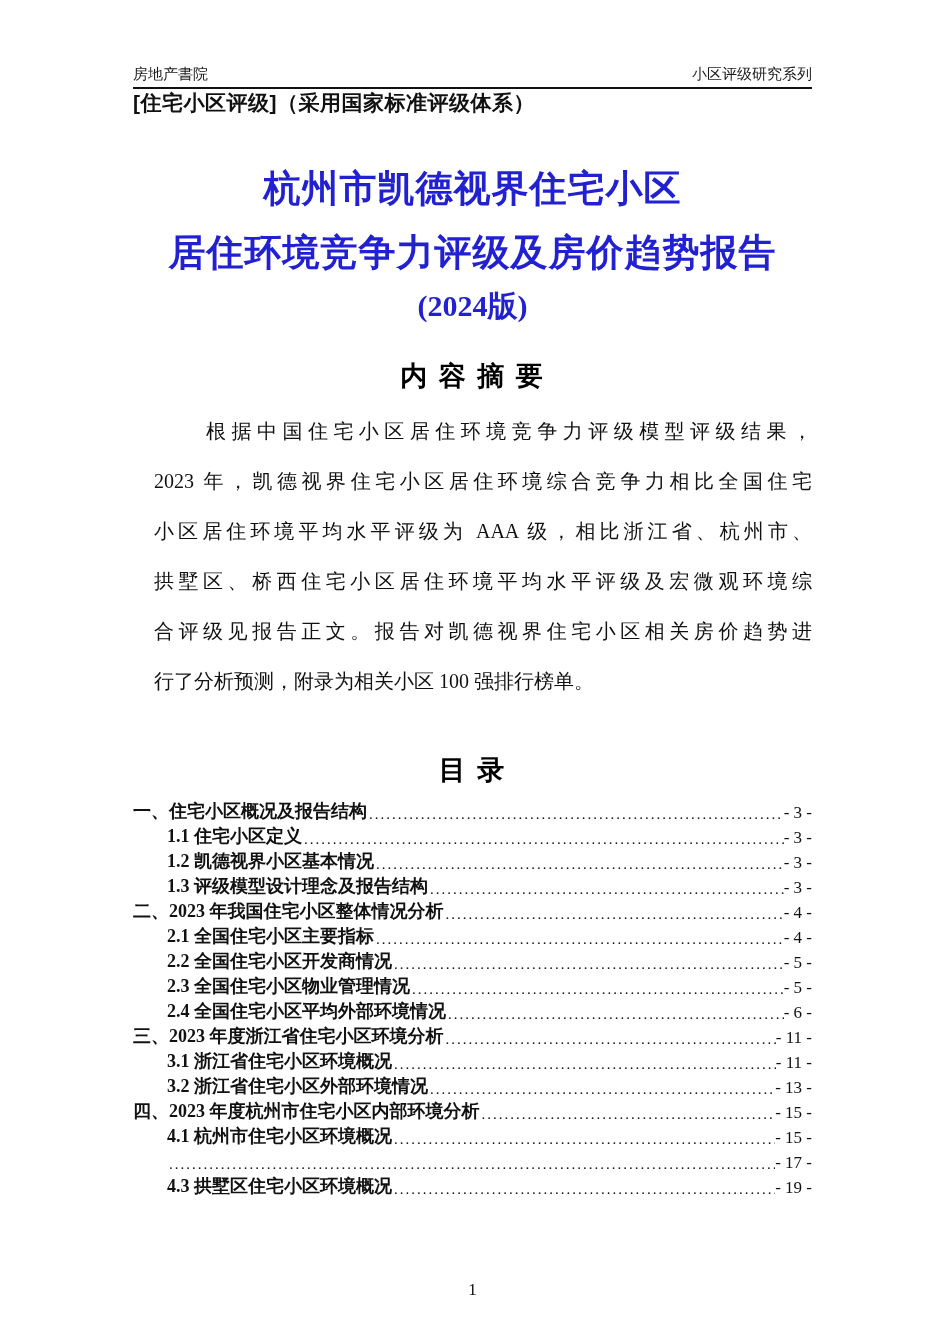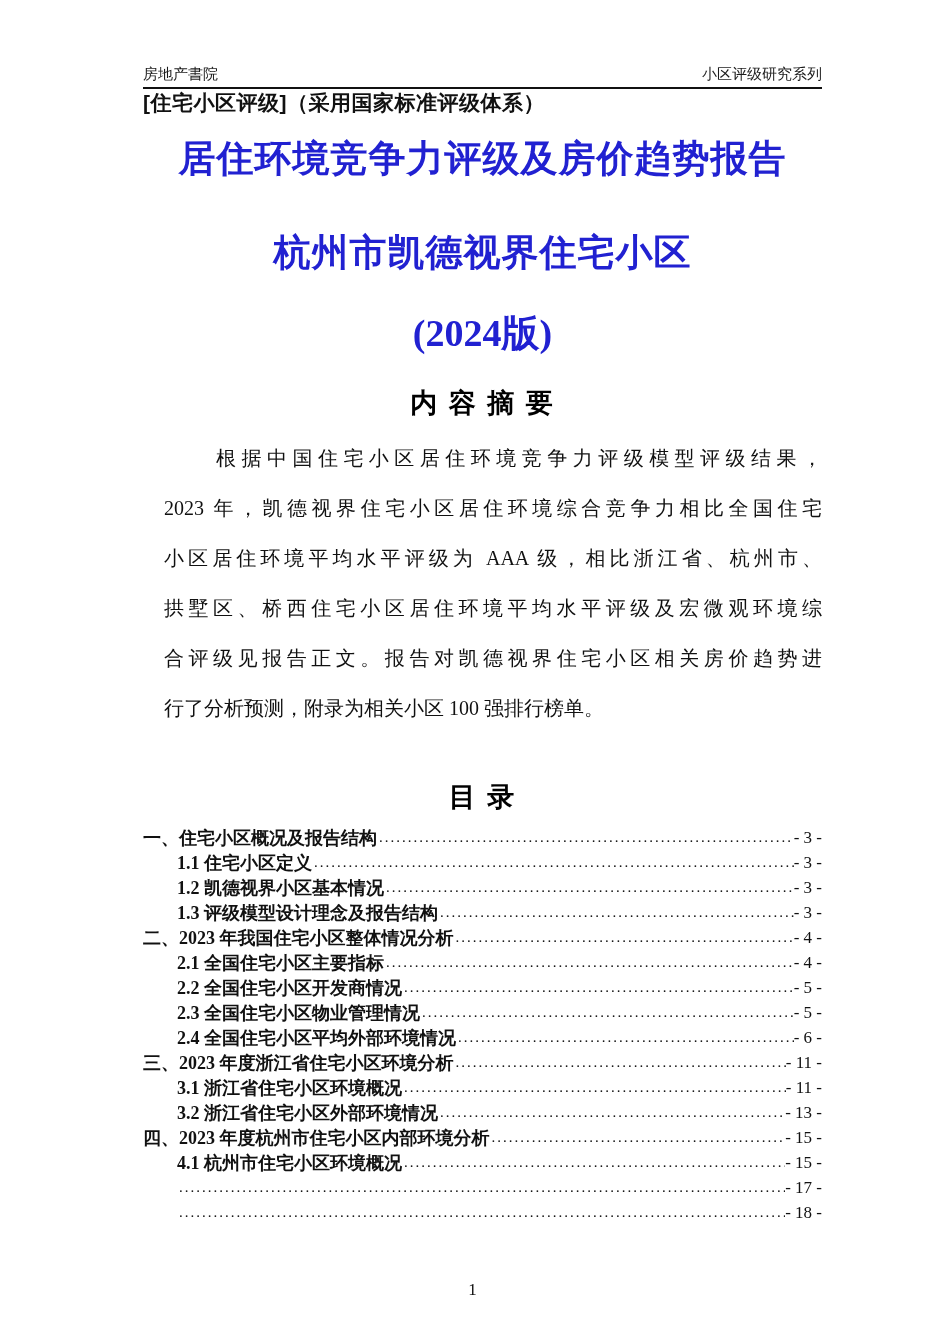--- a/index.html
+++ b/index.html
@@ -6,21 +6,20 @@
   html, body { background: #888; }
   .page {
     position: relative;
     width: 950px;
     height: 1344px;
     margin: 0 auto;
     background: #ffffff;
     color: #111111;
     font-family: "Liberation Serif", "DejaVu Serif", serif;
     overflow: hidden;
-    padding-left: 10px;
   }
   .content {
     position: relative;
     margin-left: 133px;
     width: 679px;
   }
   
   .header-row {
     display: flex;
     justify-content: space-between;
@@ -46,23 +45,23 @@
   .title-line {
     margin-top: 50px;
     text-align: center;
     font-size: 37px;
     font-weight: 700;
     line-height: 44px;
     letter-spacing: 1px;
   }
   .title-line.second { margin-top: 20px; }
   .edition {
-    margin-top: 40px;
-    text-align: center;
-    font-size: 38px;
+    margin-top: 13px;
+    text-align: center;
+    font-size: 30px;
     font-weight: 700;
     line-height: 36px;
   }
   .section-heading {
     text-align: center;
     font-family: "Liberation Sans", "DejaVu Sans", sans-serif;
     font-size: 27px;
     font-weight: 700;
     line-height: 32px;
     letter-spacing: 2px;
@@ -77,21 +76,21 @@
     margin-left: 21px;
   }
   .sline { text-align: justify; text-align-last: justify; }
   .sline.last { text-align-last: left; }
   .sline.indent { text-indent: 52px; }
   .sline b { font-weight: 400; }
   .toc-heading { margin-top: 48px; }
   .toc { margin-top: 12px; }
   .toc-row {
     display: flex;
-    align-items: center;
+    align-items: flex-end;
     height: 25px;
     font-size: 18px;
     font-weight: 700;
     color: #111;
   }
   .toc-row.lvl2 { padding-left: 34px; }
   .toc-label { white-space: nowrap; }
   .toc-leader {
     flex: 1;
     overflow: hidden;
@@ -124,22 +123,22 @@
   <div class="content">
 
     <div class="header-row">
       <span>房地产書院</span>
       <span>小区评级研究系列</span>
     </div>
     <div class="header-rule"></div>
 
     <div class="subtitle">[住宅小区评级]（采用国家标准评级体系）</div>
 
+    <div class="title-line" id="title1" style="color: rgb(33, 33, 209);">杭州市凯德视界住宅小区</div>
     <div class="title-line second" id="title2" style="color: rgb(33, 33, 209);">居住环境竞争力评级及房价趋势报告</div>
-    <div class="title-line" id="title1" style="color: rgb(33, 33, 209);">杭州市凯德视界住宅小区</div>
     <div class="edition" id="edition" style="color: rgb(33, 33, 209);">(2024版)</div>
 
     <div class="section-heading summary-heading">内 容 摘 要</div>
     <div class="summary" id="summary">
         <div class="sline indent"><span>根据中国住宅小区居住环境竞争力评级模型评级结果，</span></div>
         <div class="sline"><span>2023 年，</span><b>凯德视界</b><span>住宅小区居住环境综合竞争力相比全国住宅</span></div>
         <div class="sline"><span>小区居住环境平均水平评级为 </span><b>AAA 级，</b><span>相比</span><b>浙江省、杭州市、</b></div>
         <div class="sline"><b>拱墅区、桥西</b><span>住宅小区居住环境平均水平评级及宏微观环境综</span></div>
         <div class="sline"><span>合评级见报告正文。报告对</span><b>凯德视界</b><span>住宅小区相关房价趋势进</span></div>
         <div class="sline last"><span>行了分析预测，附录为相关小区 100 强排行榜单。</span></div>
@@ -215,22 +214,23 @@
         <div class="toc-row lvl2">
           <span class="toc-label">4.1 杭州市住宅小区环境概况</span>
           <span class="toc-leader">............................................................................................................................................................................................................................</span>
           <span class="toc-page">- 15 -</span>
         </div>
         <div class="toc-row lvl2">
           <span class="toc-leader">............................................................................................................................................................................................................................</span>
           <span class="toc-page">- 17 -</span>
         </div>
         <div class="toc-row lvl2">
-          <span class="toc-leader">............................................................................................................................................................................................................................</span>
-          <span class="toc-page">- 18 -</span>
+          <span class="toc-label">4.3 拱墅区住宅小区环境概况</span>
+          <span class="toc-leader">............................................................................................................................................................................................................................</span>
+          <span class="toc-page">- 19 -</span>
         </div>
       </div>
 
   </div>
 
   <div class="footer">
     <span>1</span>
   </div>
 </div>
 

